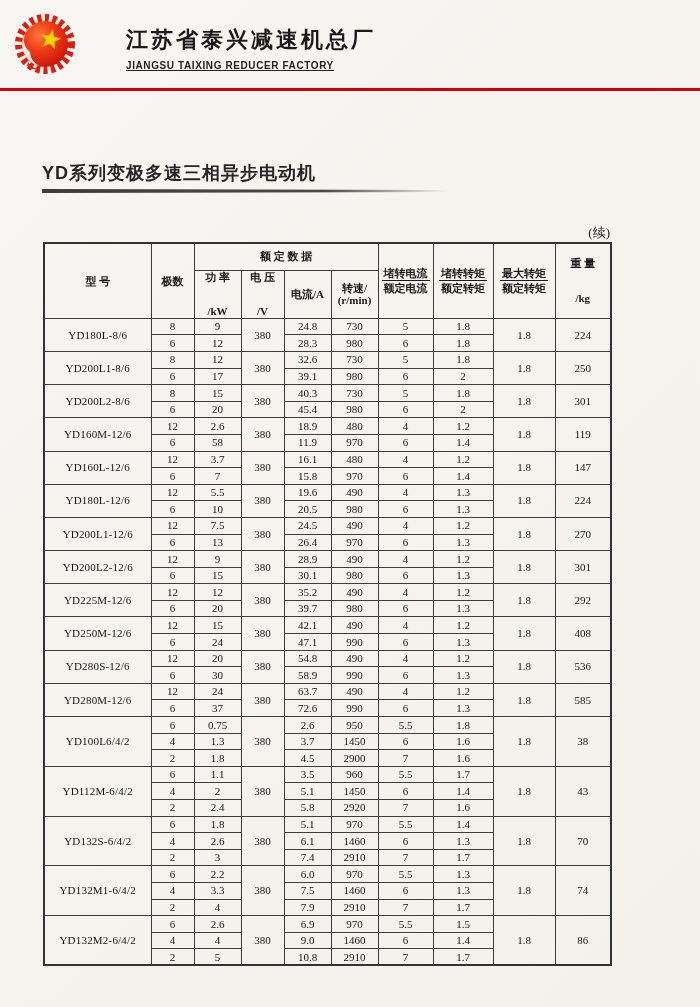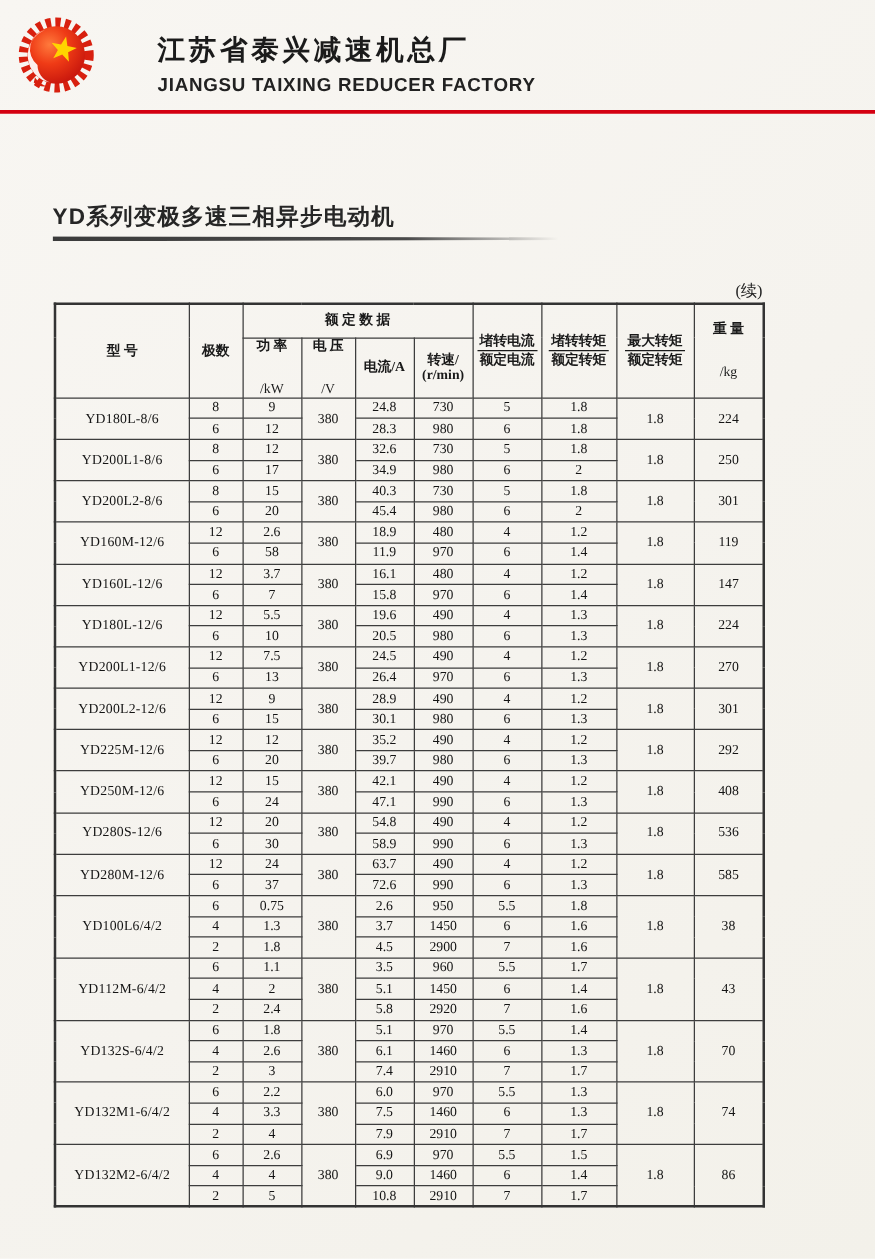--- a/index.html
+++ b/index.html
@@ -13,21 +13,21 @@
   }
 
   
   .banner { position:absolute; left:0; top:0; width:700px; height:88px; }
   .logo { position:absolute; left:14px; top:11px; width:64px; height:66px; }
   .company { position:absolute; left:90px; top:25px;margin-left:36px; }
   .company-cn {
     font-size:22px; font-weight:bold; letter-spacing:3px; color:#1b1b1b;
   }
   .company-en {
-    margin-top:5px; font-size:15px; font-weight:bold; letter-spacing:.6px; color:#222;
+    margin-top:5px; font-size:10px; font-weight:bold; letter-spacing:.6px; color:#222;text-decoration:underline;
   }
   .red-rule { position:absolute; left:0; top:88px; width:700px; height:3px; background:#d40011; }
 
   
   .page-title {
     position:absolute; left:42px; top:161px;
     font-size:18px; font-weight:bold; letter-spacing:1px; color:#262626;
   }
   .title-underline {
     position:absolute; left:42px; top:189px; width:405px; height:4px;
@@ -55,21 +55,21 @@
   }
   .spec-table { border:2px solid #333; }
   .spec-table thead th { font-size:11px; font-weight:bold; color:#1a1a1a; }
   .spec-table thead tr.h1 th { height:27px; }
   .spec-table thead tr.h2 th { height:35px; }
   .spec-table td { height:16.6px; font-size:11px; }
   .spec-table td.model-cell { font-size:11px; letter-spacing:.2px; }
   .frac .num { display:inline-block; border-bottom:1px solid #1a1a1a; padding:0 2px 1px; }
   .frac .den { display:block; padding-top:1px; }
   .twoline span { display:block;text-align:center; }
-  .unit { font-weight:normal;margin-top:22px; }
+  .unit { font-weight:bold;margin-top:22px; }
 </style>
 </head>
 <body>
 
 <div class="banner">
   <div class="logo">
     <svg viewBox="0 0 64 64" width="64" height="66">
       <defs>
         <radialGradient id="ball" cx="38%" cy="32%" r="75%">
           <stop offset="0%" stop-color="#ff7a3c"></stop>
@@ -175,21 +175,21 @@
         <td>32.6</td>
         <td>730</td>
         <td>5</td>
         <td>1.8</td>
         <td rowspan="2">1.8</td>
         <td rowspan="2">250</td>
       </tr>
       <tr>
         <td>6</td>
         <td>17</td>
-        <td>34.9</td>
+        <td>39.1</td>
         <td>980</td>
         <td>6</td>
         <td>2</td>
       </tr>
       <tr>
         <td rowspan="2" class="model-cell">YD200L2-8/6</td>
         <td>8</td>
         <td>15</td>
         <td rowspan="2">380</td>
         <td>40.3</td>

